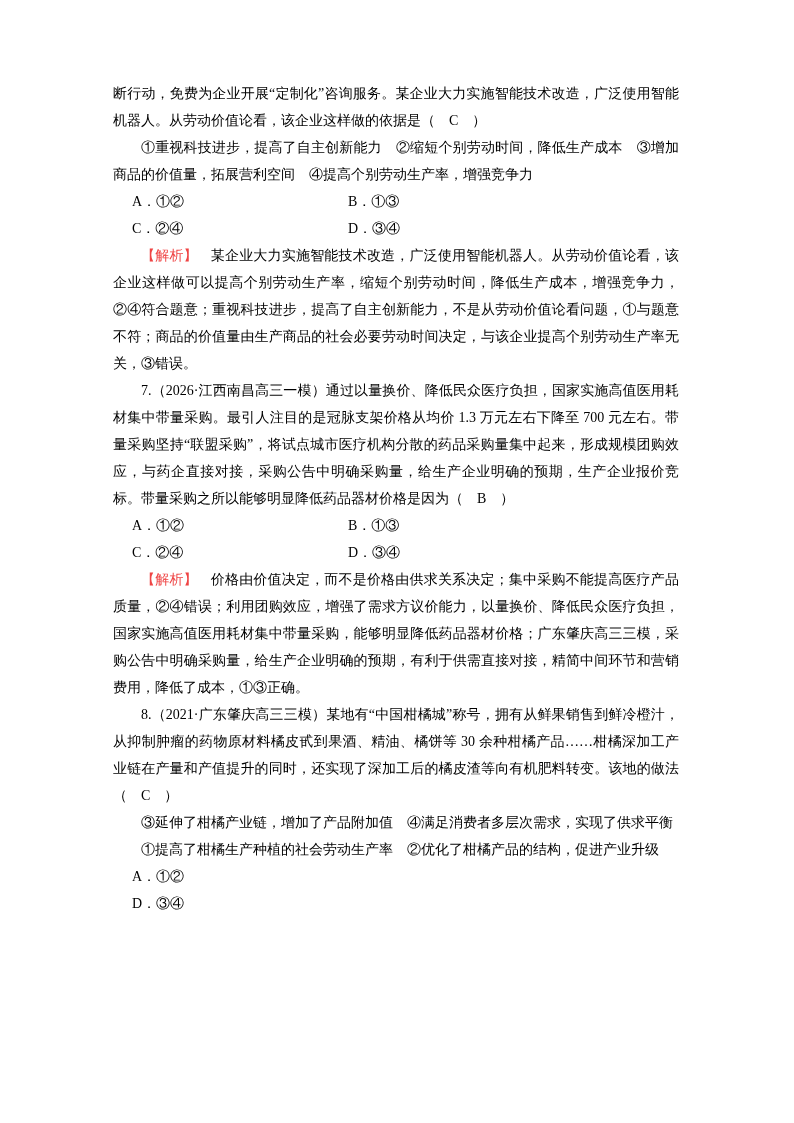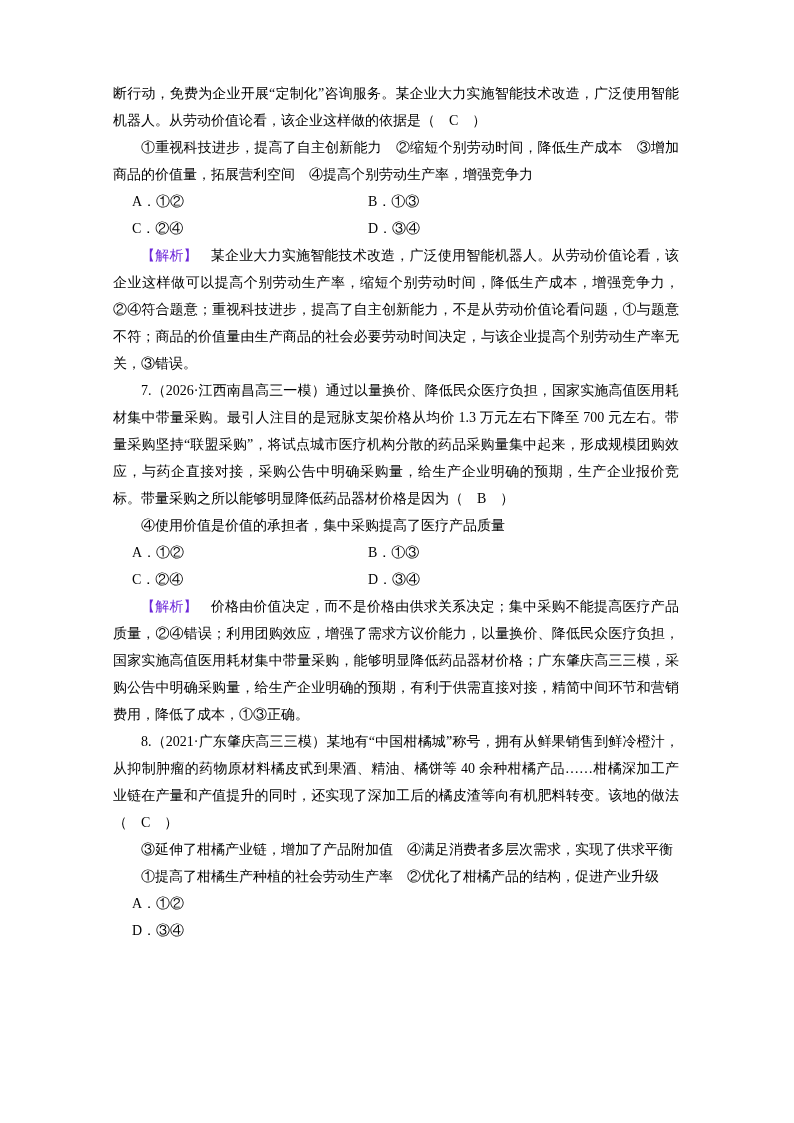--- a/index.html
+++ b/index.html
@@ -27,30 +27,29 @@
   .indent {
     text-indent: 28px;
   }
   .mt8 {
     margin-top: 0;
   }
   .choice-row {
     display: flex;
     padding-left: 19px;
     line-height: 27px;
-    gap: 20px;
   }
   .choice {
     flex: 0 0 216px;
   }
   .choice:last-child {
     flex: 1 1 auto;
   }
   .analysis-label {
-    color: #6d28d9;
+    color: #ef4444;
     margin-right: 13px;
   }
 </style>
 </head>
 <body>
 
 <div class="page">
 
   <p class="para">断行动，免费为企业开展“定制化”咨询服务。某企业大力实施智能技术改造，广泛使用智能机器人。从劳动价值论看，该企业这样做的依据是（　C　）</p>
 
@@ -64,36 +63,35 @@
     <span class="choice">C．②④</span>
     <span class="choice">D．③④</span>
   </div>
 
   <p class="para indent">
     <span class="analysis-label">【解析】</span><span>某企业大力实施智能技术改造，广泛使用智能机器人。从劳动价值论看，该企业这样做可以提高个别劳动生产率，缩短个别劳动时间，降低生产成本，增强竞争力，②④符合题意；重视科技进步，提高了自主创新能力，不是从劳动价值论看问题，①与题意不符；商品的价值量由生产商品的社会必要劳动时间决定，与该企业提高个别劳动生产率无关，③错误。</span>
   </p>
 
   <p class="para indent">7.（2026·江西南昌高三一模）通过以量换价、降低民众医疗负担，国家实施高值医用耗材集中带量采购。最引人注目的是冠脉支架价格从均价 1.3 万元左右下降至 700 元左右。带量采购坚持“联盟采购”，将试点城市医疗机构分散的药品采购量集中起来，形成规模团购效应，与药企直接对接，采购公告中明确采购量，给生产企业明确的预期，生产企业报价竞标。带量采购之所以能够明显降低药品器材价格是因为（　B　）</p>
 
-  <p class="para indent">④使用价值是价值的承担者，集中采购提高了医疗产品质量</p>
 
   <div class="choice-row">
     <span class="choice">A．①②</span>
     <span class="choice">B．①③</span>
   </div>
   <div class="choice-row">
     <span class="choice">C．②④</span>
     <span class="choice">D．③④</span>
   </div>
 
   <p class="para indent">
     <span class="analysis-label">【解析】</span><span>价格由价值决定，而不是价格由供求关系决定；集中采购不能提高医疗产品质量，②④错误；利用团购效应，增强了需求方议价能力，以量换价、降低民众医疗负担，国家实施高值医用耗材集中带量采购，能够明显降低药品器材价格；广东肇庆高三三模，采购公告中明确采购量，给生产企业明确的预期，有利于供需直接对接，精简中间环节和营销费用，降低了成本，①③正确。</span>
   </p>
 
-  <p class="para indent">8.（2021·广东肇庆高三三模）某地有“中国柑橘城”称号，拥有从鲜果销售到鲜冷橙汁，从抑制肿瘤的药物原材料橘皮甙到果酒、精油、橘饼等 40 余种柑橘产品……柑橘深加工产业链在产量和产值提升的同时，还实现了深加工后的橘皮渣等向有机肥料转变。该地的做法（　C　）</p>
+  <p class="para indent">8.（2021·广东肇庆高三三模）某地有“中国柑橘城”称号，拥有从鲜果销售到鲜冷橙汁，从抑制肿瘤的药物原材料橘皮甙到果酒、精油、橘饼等 30 余种柑橘产品……柑橘深加工产业链在产量和产值提升的同时，还实现了深加工后的橘皮渣等向有机肥料转变。该地的做法（　C　）</p>
 
   <p class="para indent">③延伸了柑橘产业链，增加了产品附加值　④满足消费者多层次需求，实现了供求平衡</p>
   <p class="para indent">①提高了柑橘生产种植的社会劳动生产率　②优化了柑橘产品的结构，促进产业升级</p>
 
   <div class="choice-row">
     <span class="choice">A．①②</span>
   </div>
   <div class="choice-row">
     <span class="choice">D．③④</span>
   </div>

